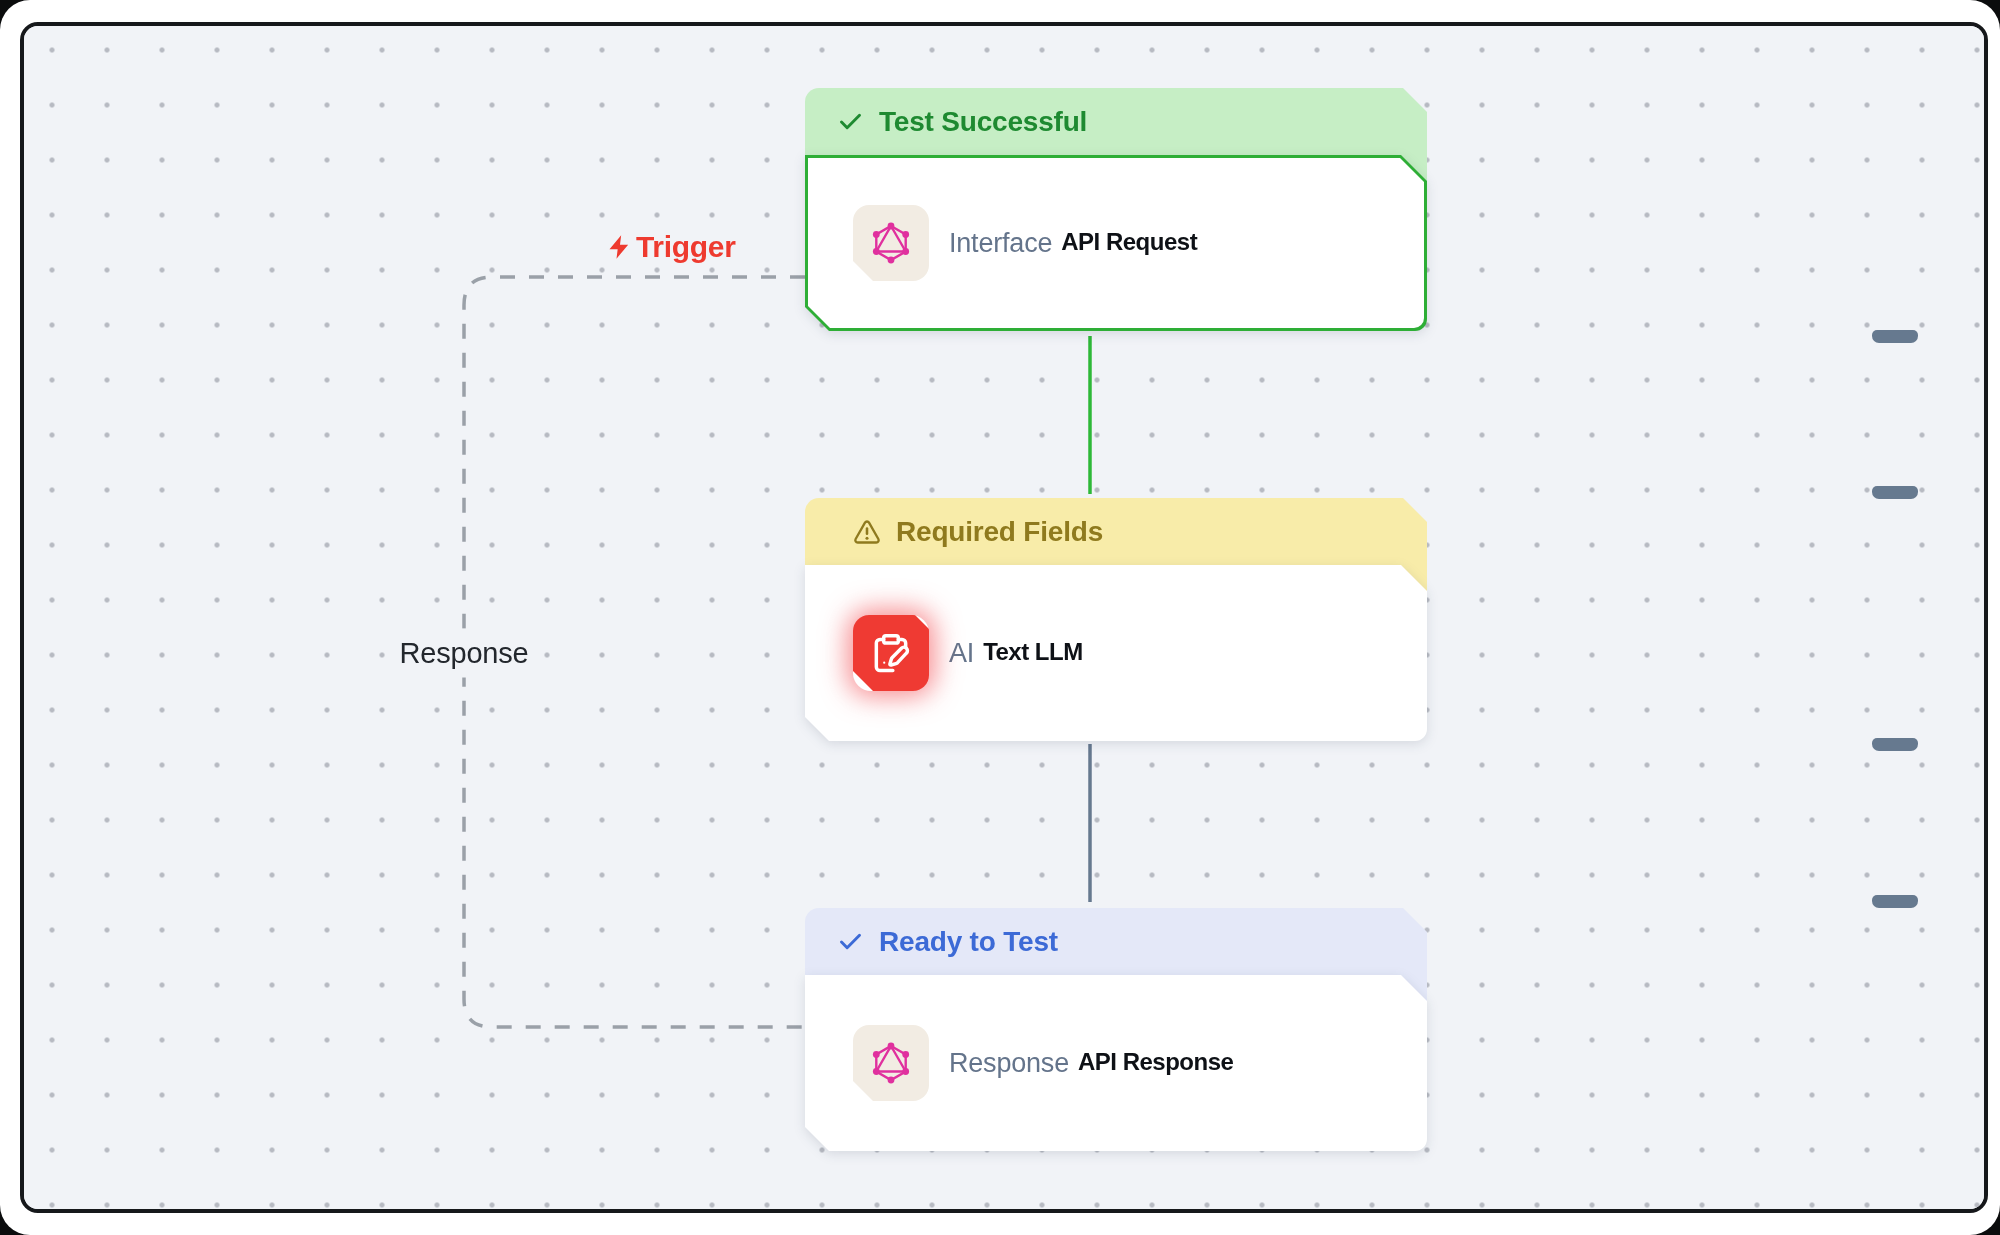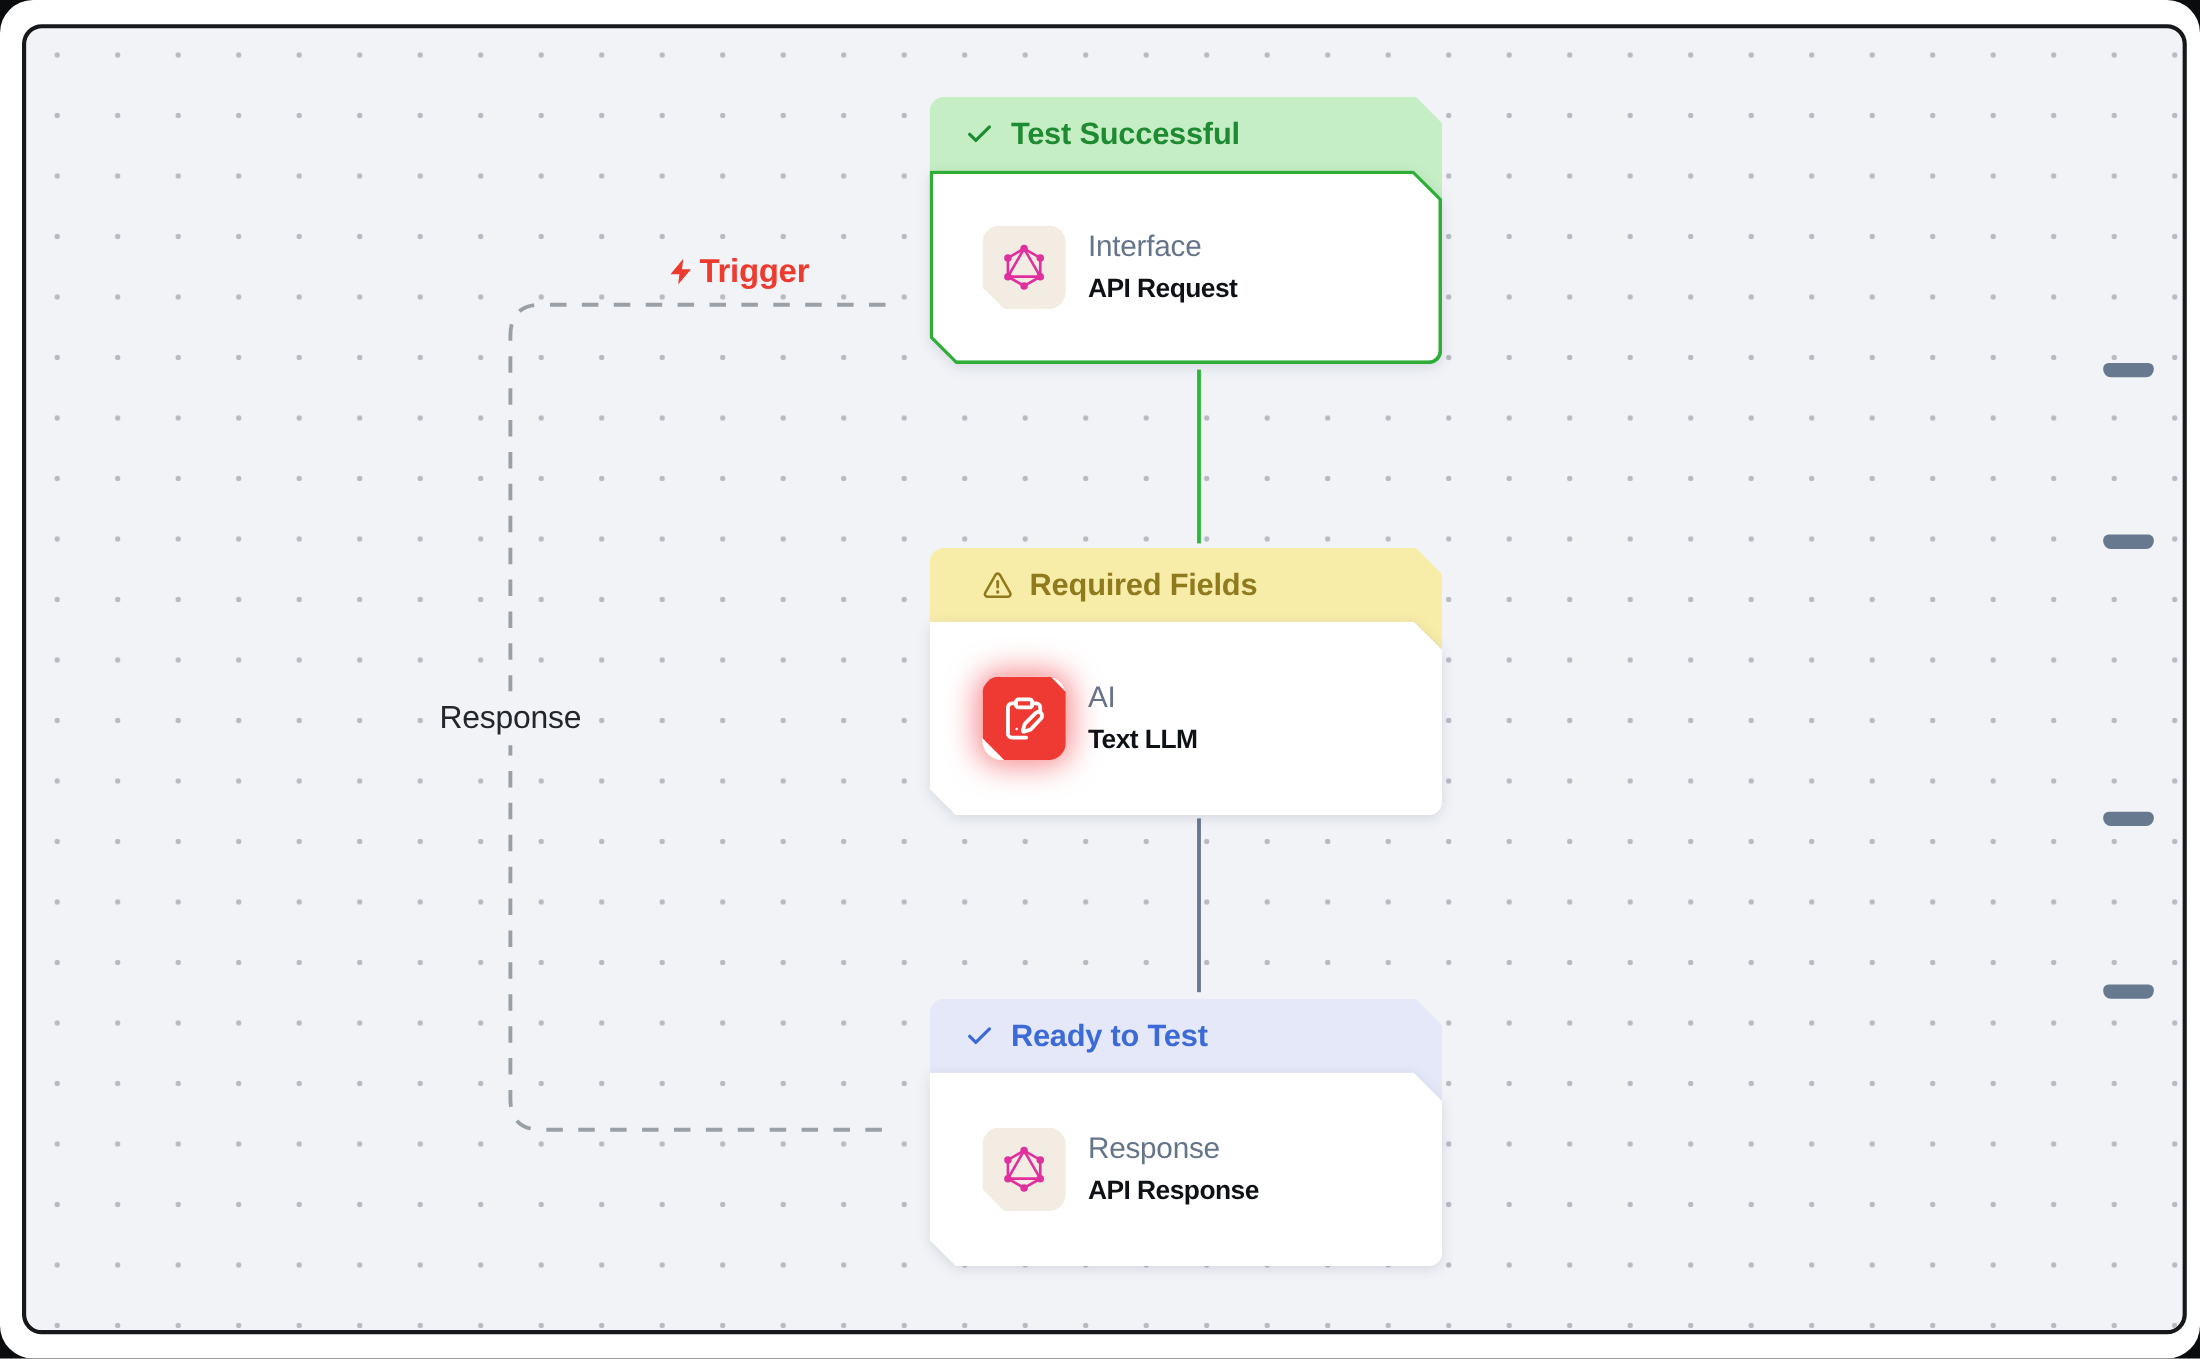--- a/index.html
+++ b/index.html
@@ -19,21 +19,21 @@
   }
   .canvas{
     position:absolute;left:-24px;top:-26px;width:2000px;height:1235px;
     background-color:#f1f3f7;
     background-image:radial-gradient(circle,#b7bac2 2.2px,rgba(183,186,194,0) 2.8px);
     background-size:55px 55px;background-position:24.5px 22.5px;
   }
   .edges{position:absolute;left:0;top:0;width:2000px;height:1235px;z-index:1;}
 
   
-  .node{position:absolute;width:466px;height:243px;z-index:2;margin-left:40px;}
+  .node{position:absolute;width:622px;height:243px;z-index:2;}
   .node-header{
     position:absolute;left:0;top:0;right:0;height:94px;z-index:1;
     display:flex;align-items:center;gap:15px;
     padding:0 0 27px 32px;box-sizing:border-box;
     border-radius:14px 0 0 0;
     clip-path:polygon(0 0,calc(100% - 24px) 0,100% 24px,100% 100%,0 100%);
     font-size:28px;font-weight:700;letter-spacing:-0.2px;
   }
   .node-body{
     position:absolute;left:0;top:67px;right:0;height:176px;z-index:2;
@@ -61,21 +61,21 @@
   .node-icon.beige{background:#f2ece3;}
   .node-icon.red{
     background:var(--ai-icon-red);
     clip-path:polygon(0 0,calc(100% - 14px) 0,100% 14px,100% 100%,20px 100%,0 calc(100% - 20px));
   }
   .red-glow{
     width:76px;height:76px;margin-right:20px;flex:0 0 auto;position:relative;
     border-radius:18px;box-shadow:0 0 26px 6px rgba(240,52,60,0.55);
   }
   .red-glow .node-icon{position:absolute;inset:0;margin:0;}
-  .node-texts{display:flex;flex-direction:column;gap:9px;}
+  .node-texts{display:flex;gap:9px;}
   .node-category{font-size:27px;color:#64748b;letter-spacing:-0.2px;}
   .node-title{font-size:24px;font-weight:700;color:#0e1116;letter-spacing:-0.5px;}
 
   .node.success .node-header{background:var(--success-bg);color:var(--success-text);}
   .node.warning .node-header{background:var(--warning-bg);color:var(--warning-text);padding-left:48px;}
   .node.ready   .node-header{background:var(--ready-bg);color:var(--ready-text);}
 
   
   .handle{
     position:absolute;width:46px;height:13px;left:1067px;z-index:4;

